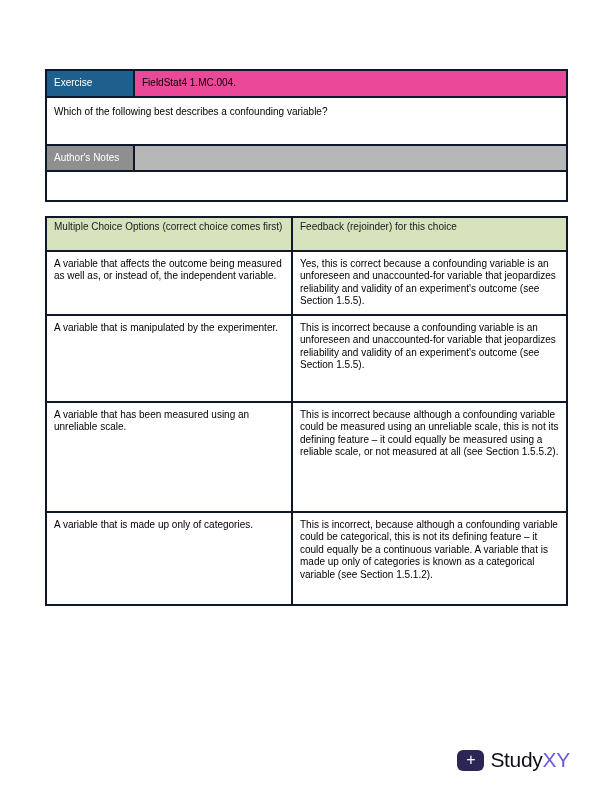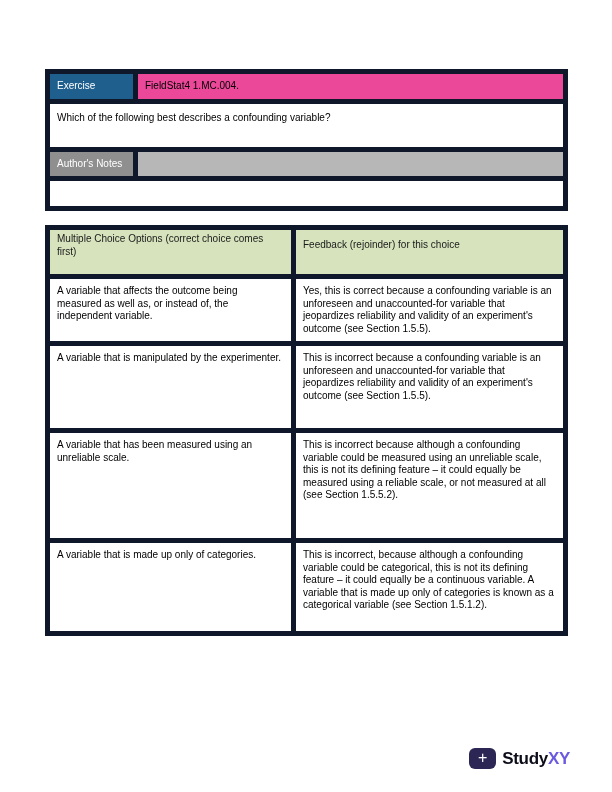--- a/index.html
+++ b/index.html
@@ -18,21 +18,21 @@
     left: 45px;
     top: 69px;
     width: 523px;
   }
   table {
     border-collapse: collapse;
     width: 100%;
     table-layout: fixed;
   }
   td, th {
-    border: 5px solid #0f172a;
+    border: 2px solid #0f172a;
     font-size: 10px;
     line-height: 1.25;
     vertical-align: top;
     padding: 6px 7px;
     overflow: hidden;
   }
   
   .exercise-label-cell {
     background: #1e5f8e;
     color: #ffffff;
@@ -81,22 +81,22 @@
     display: flex;
     align-items: center;
     justify-content: center;
     color: #ffffff;
     font-size: 16px;
     font-weight: 300;
     line-height: 1;
     padding-bottom: 1px;
   }
   .logo-text {
-    font-size: 17px;
-    font-weight: bold;
+    font-size: 21px;
+    font-weight: normal;
     color: #0d0d1a;
     letter-spacing: -0.3px;
   }
   .logo-text .xy { color: #6a5ae0; }
 </style>
 </head>
 <body>
 
 <div class="content">
 

